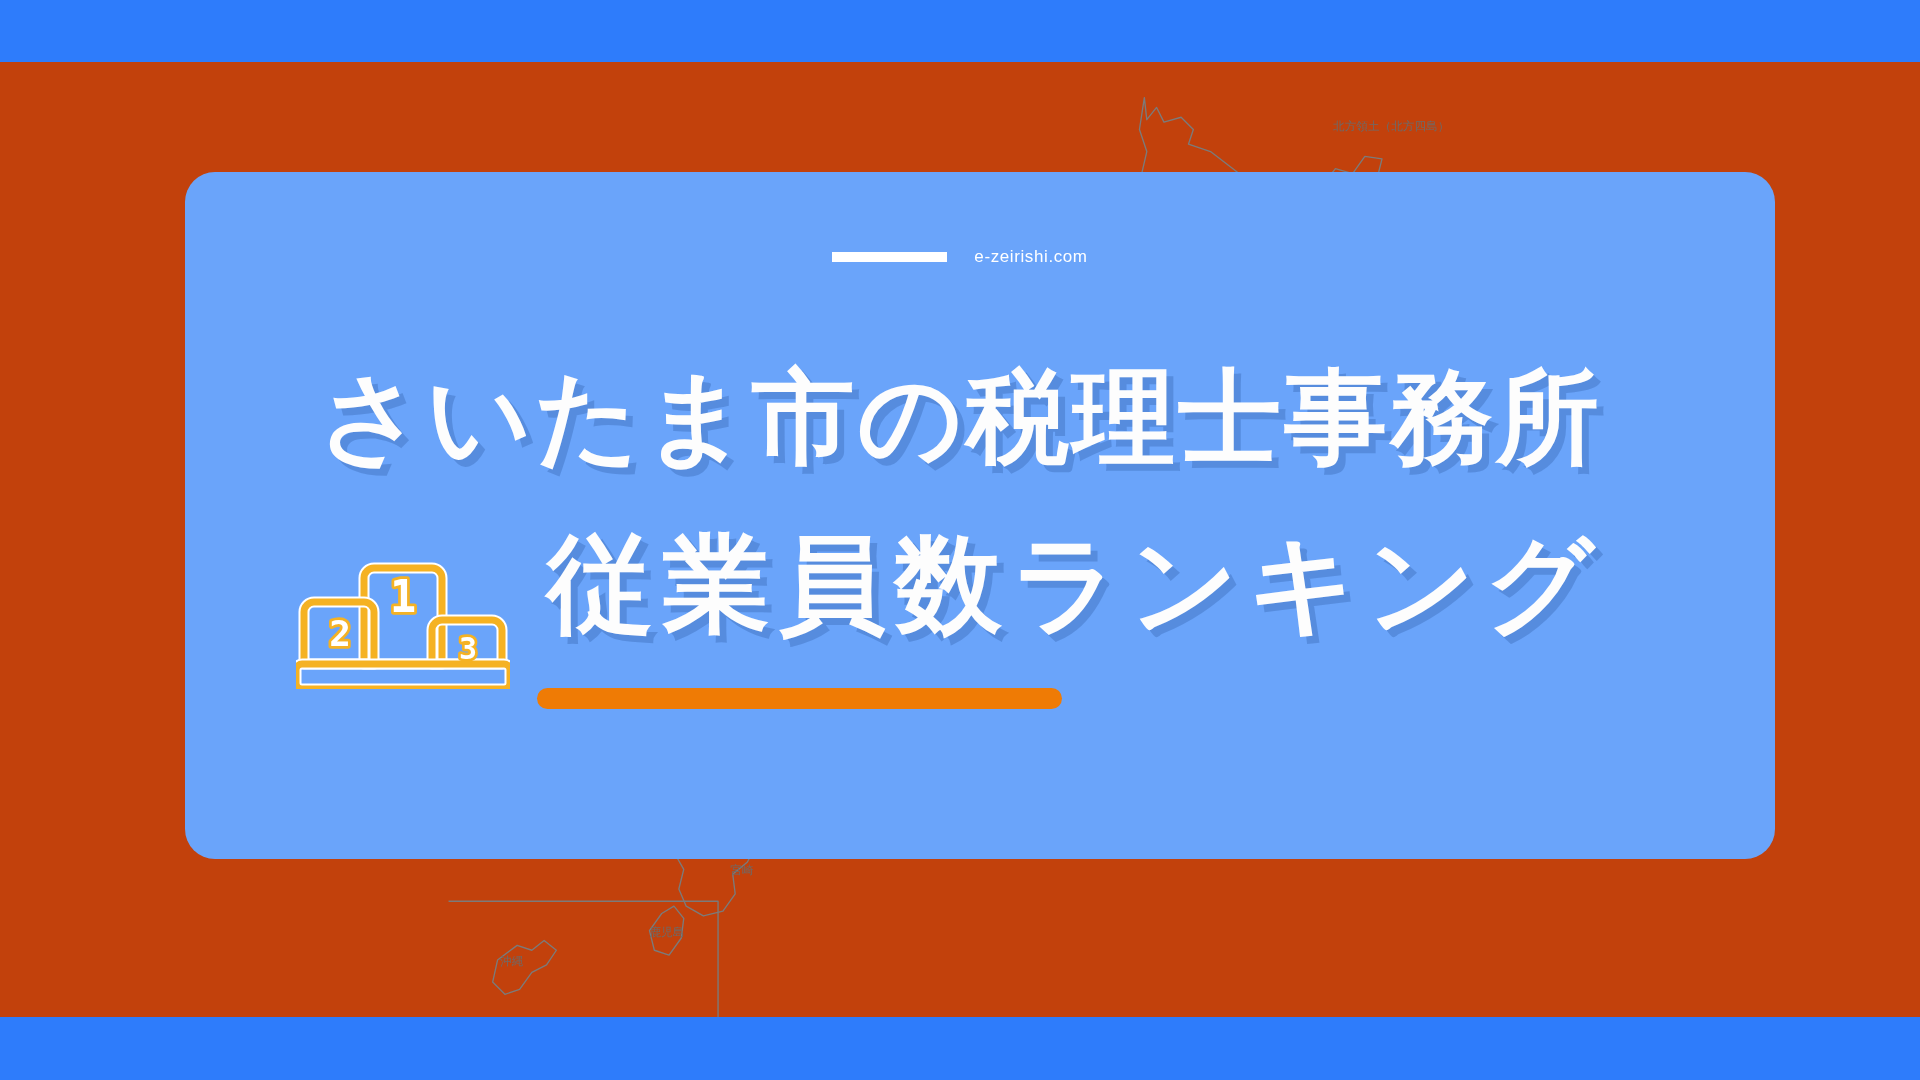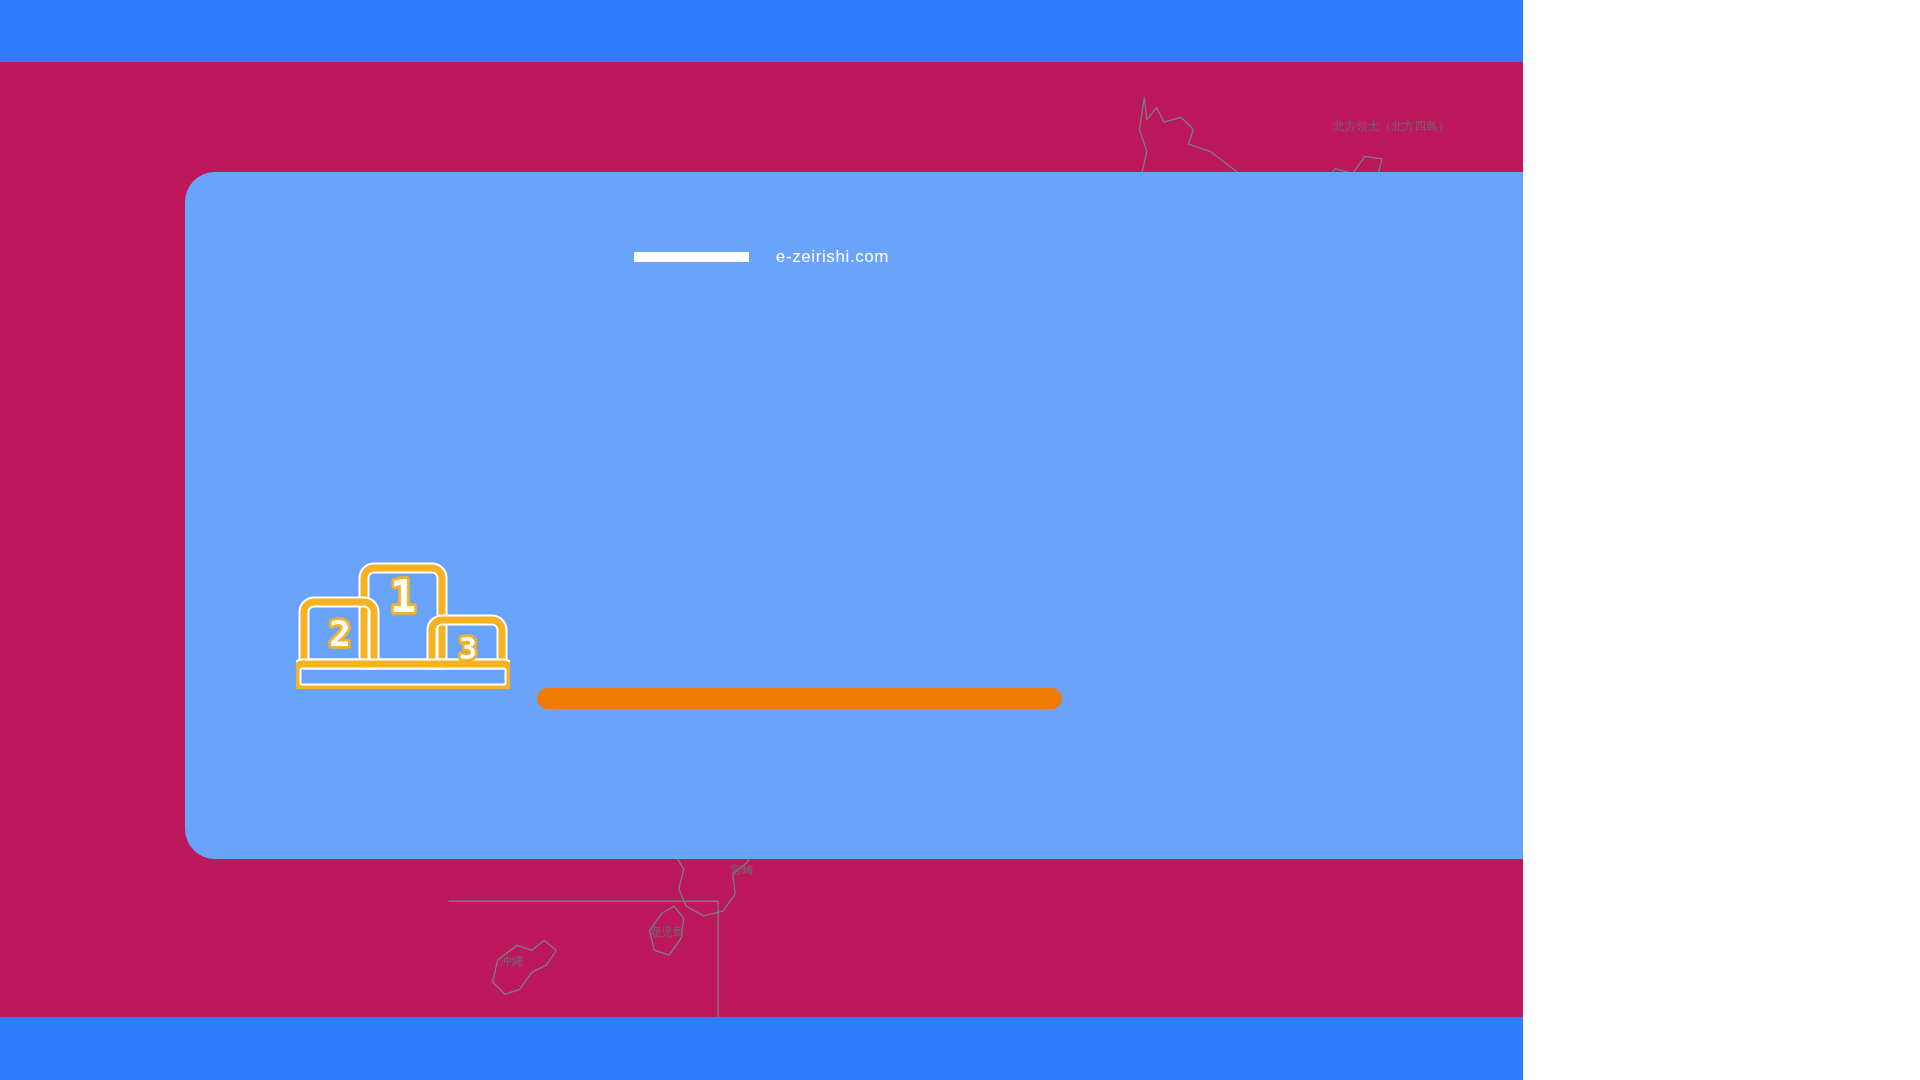--- a/index.html
+++ b/index.html
@@ -9,23 +9,23 @@
   }
   body {
     width: 1920px;
     height: 1080px;
     overflow: hidden;
     font-family: "Liberation Sans", "DejaVu Sans", sans-serif;
   }
 
   .canvas {
     position: relative;
-    width: 1523px;
+    width: 1920px;
     height: 1080px;
-    background: #be185d;
+    background: #c2410c;
     overflow: hidden;
   }
 
   
   .bar-top {
     position: absolute;
     left: 0; top: 0;
     width: 1920px; height: 62px;
     background: #2e7cfb;
   }
@@ -265,20 +265,24 @@
 
   <div class="card"></div>
 
   <div class="logo">
     <div class="logo-sub">
       <span class="logo-rule"></span>
       <span class="logo-domain">e-zeirishi.com</span>
     </div>
   </div>
 
+  <div class="headline">
+    <div class="head-line head-line-1">さいたま市の税理士事務所</div>
+    <div class="head-line head-line-2">従業員数ランキング</div>
+  </div>
 
   <div class="underline"></div>
 
   <div class="podium">
     <svg viewBox="0 0 214 143" xmlns="http://www.w3.org/2000/svg" aria-hidden="true">
 
       <path class="pod-out" d="M78 22 h58 a10 10 0 0 1 10 10 v86 h-78 v-86 a10 10 0 0 1 10 -10 z"></path>
       <path class="pod-in" d="M78 22 h58 a10 10 0 0 1 10 10 v86 h-78 v-86 a10 10 0 0 1 10 -10 z"></path>
 
       <path class="pod-out" d="M18 56 h50 a10 10 0 0 1 10 10 v52 h-70 v-52 a10 10 0 0 1 10 -10 z"></path>

